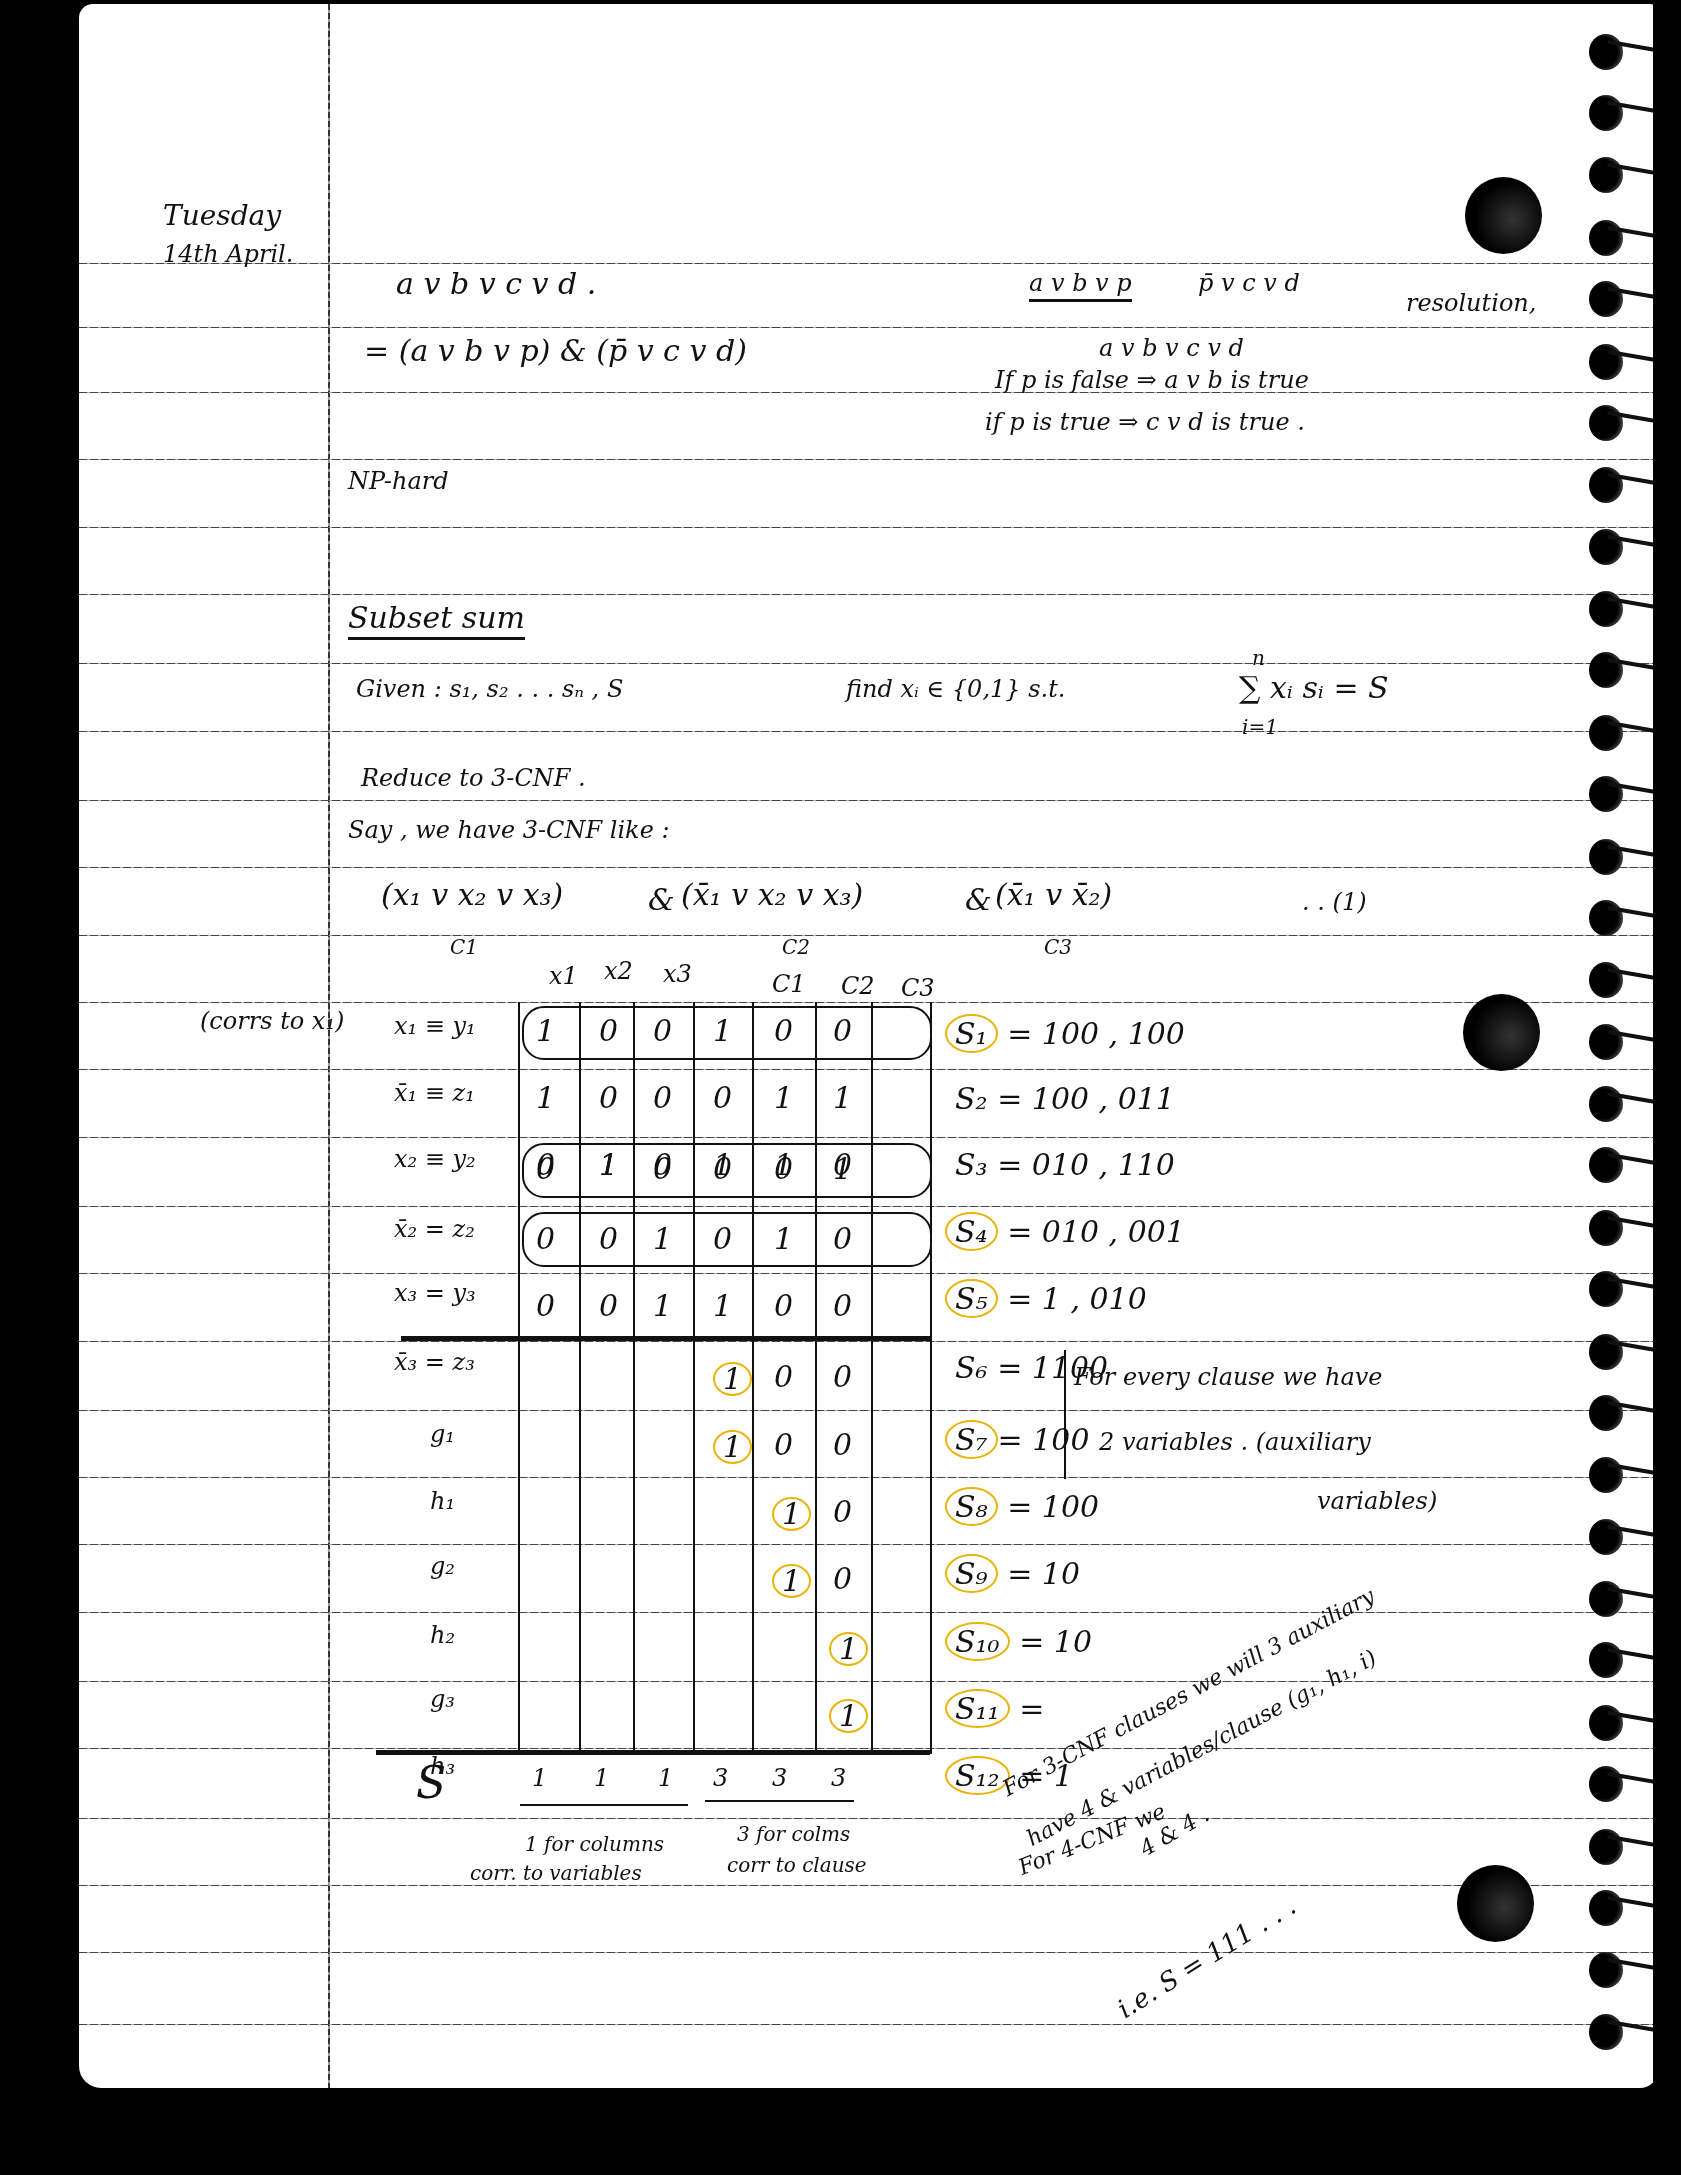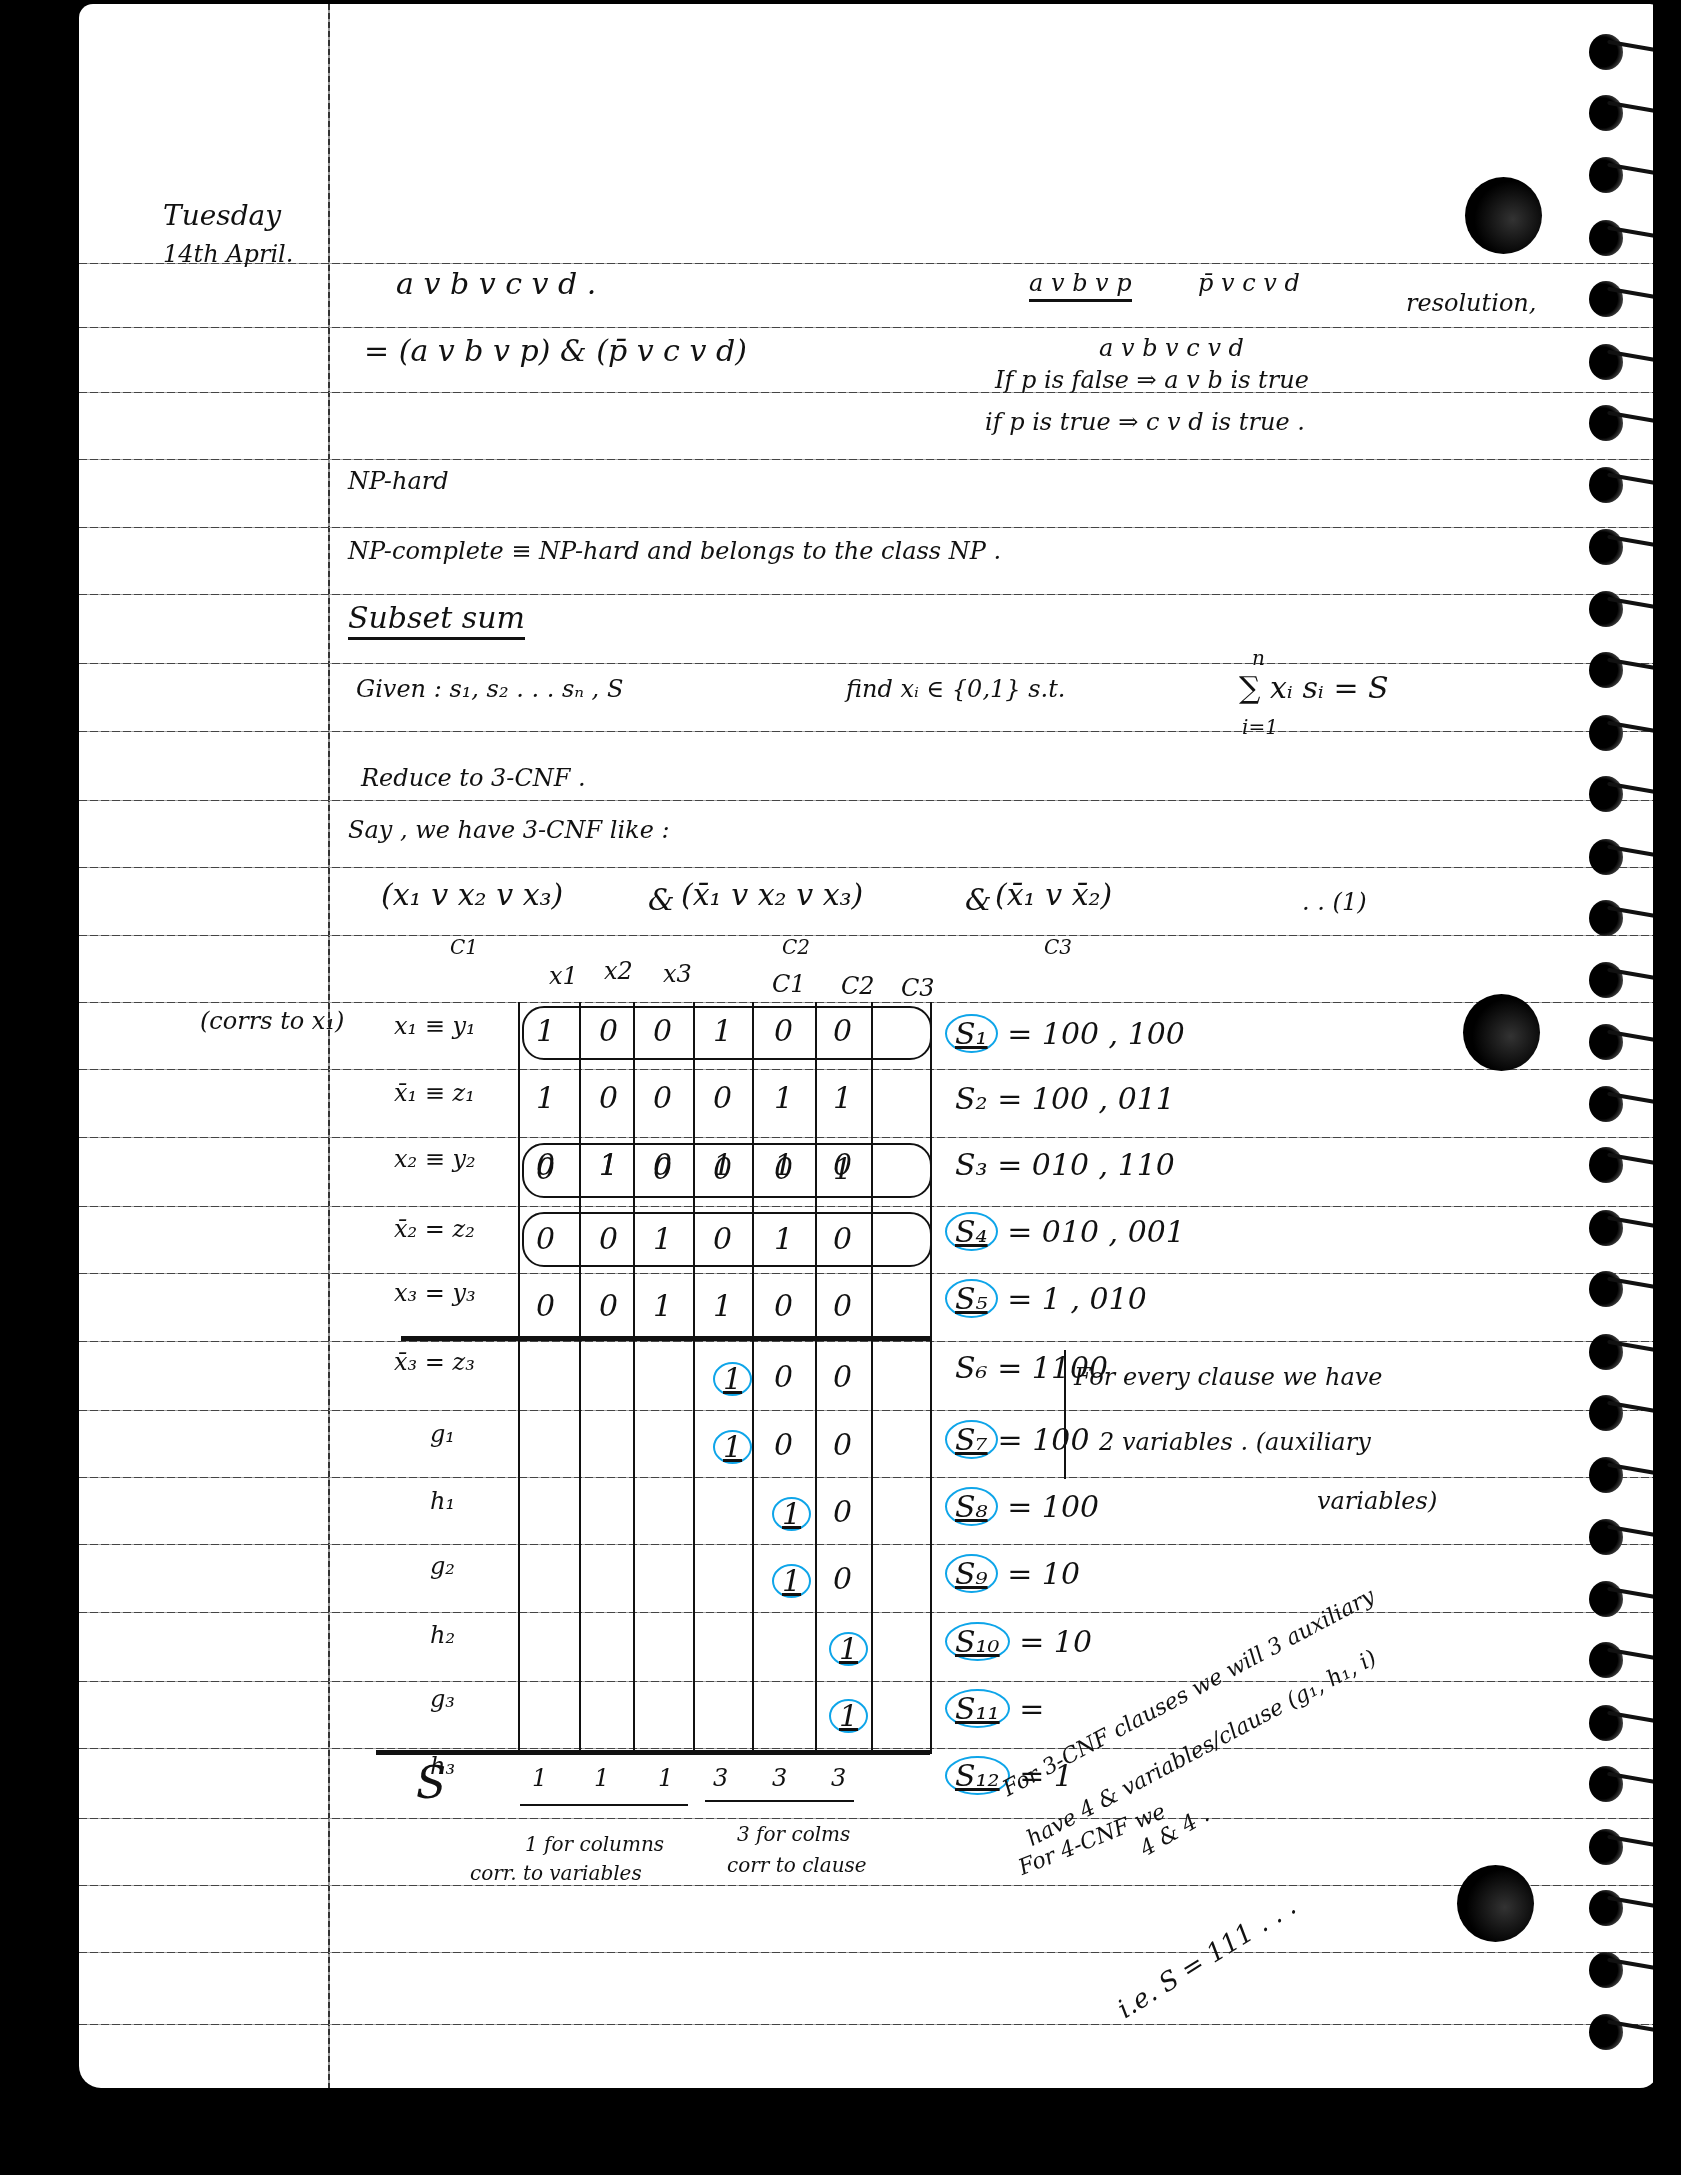--- a/index.html
+++ b/index.html
@@ -17,21 +17,21 @@
   .spiral { position:absolute; left:10px; width:34px; height:36px; border-radius:50%;
             background:radial-gradient(circle at 40% 50%,#000 55%,#555 80%); }
   .spiral::after { content:""; position:absolute; left:18px; top:10px; width:51px; height:4px;
                    background:#111; transform:rotate(10deg); border-radius:2px; }
   .spine { position:absolute; right:0; top:0; width:28px; height:2175px; background:#000; }
   .hw { position:absolute; font-family:"DejaVu Serif", serif; font-style:italic;
         font-size:30px; white-space:nowrap; line-height:1; }
   .hw.sm { font-size:24px; }
   .hw.xs { font-size:20px; }
   .underline { border-bottom:3px solid #111; padding-bottom:4px; }
-  .circ { display:inline-block; border:2px solid #0ea5e9; border-radius:50%; padding:0 8px;text-decoration:underline; }
+  .circ { display:inline-block; border:2px solid #eab308; border-radius:50%; padding:0 8px; }
   .vline { position:absolute; width:2px; background:#111; }
   .hline { position:absolute; height:2px; background:#111; }
   .thick { height:5px; }
   .capsule { position:absolute; border:2px solid #111; border-radius:22px; }
   .sval { position:absolute; font-size:30px; font-style:italic; white-space:nowrap; }
   .rot { position:absolute; transform-origin:left bottom; font-style:italic; white-space:nowrap; }
 </style>
 </head>
 <body>
 
@@ -77,21 +77,20 @@
   <div class="hw" style="left:285px;top:332px">= (a v b v p) &amp; (p̄ v c v d)</div>
 
   <div class="hw sm underline" style="left:950px;top:267px">a v b v p</div>
   <div class="hw sm" style="left:1119px;top:267px">p̄ v c v d</div>
   <div class="hw sm" style="left:1327px;top:287px">resolution,</div>
   <div class="hw sm" style="left:1020px;top:332px">a v b v c v d</div>
   <div class="hw sm" style="left:916px;top:364px">If p is false ⇒ a v b  is true</div>
   <div class="hw sm" style="left:906px;top:406px">if p is true ⇒ c v d  is true .</div>
 
   <div class="hw sm" style="left:269px;top:465px">NP-hard</div>
-  <div class="hw sm" style="left:269px;top:535px">NP-complete ≡  NP-hard and belongs to the class NP .</div>
 
   <div class="hw underline" style="left:269px;top:599px">Subset sum</div>
   <div class="hw sm" style="left:277px;top:673px">Given : s₁, s₂ . . . sₙ , S</div>
   <div class="hw sm" style="left:767px;top:673px">find  xᵢ ∈ {0,1}  s.t.</div>
   <div class="hw xs" style="left:1173px;top:644px">n</div>
   <div class="hw" style="left:1160px;top:669px">∑ xᵢ sᵢ = S</div>
   <div class="hw xs" style="left:1163px;top:713px">i=1</div>
 
   <div class="hw sm" style="left:282px;top:762px">Reduce to 3-CNF .</div>
   <div class="hw sm" style="left:269px;top:814px">Say , we have  3-CNF like :</div>

